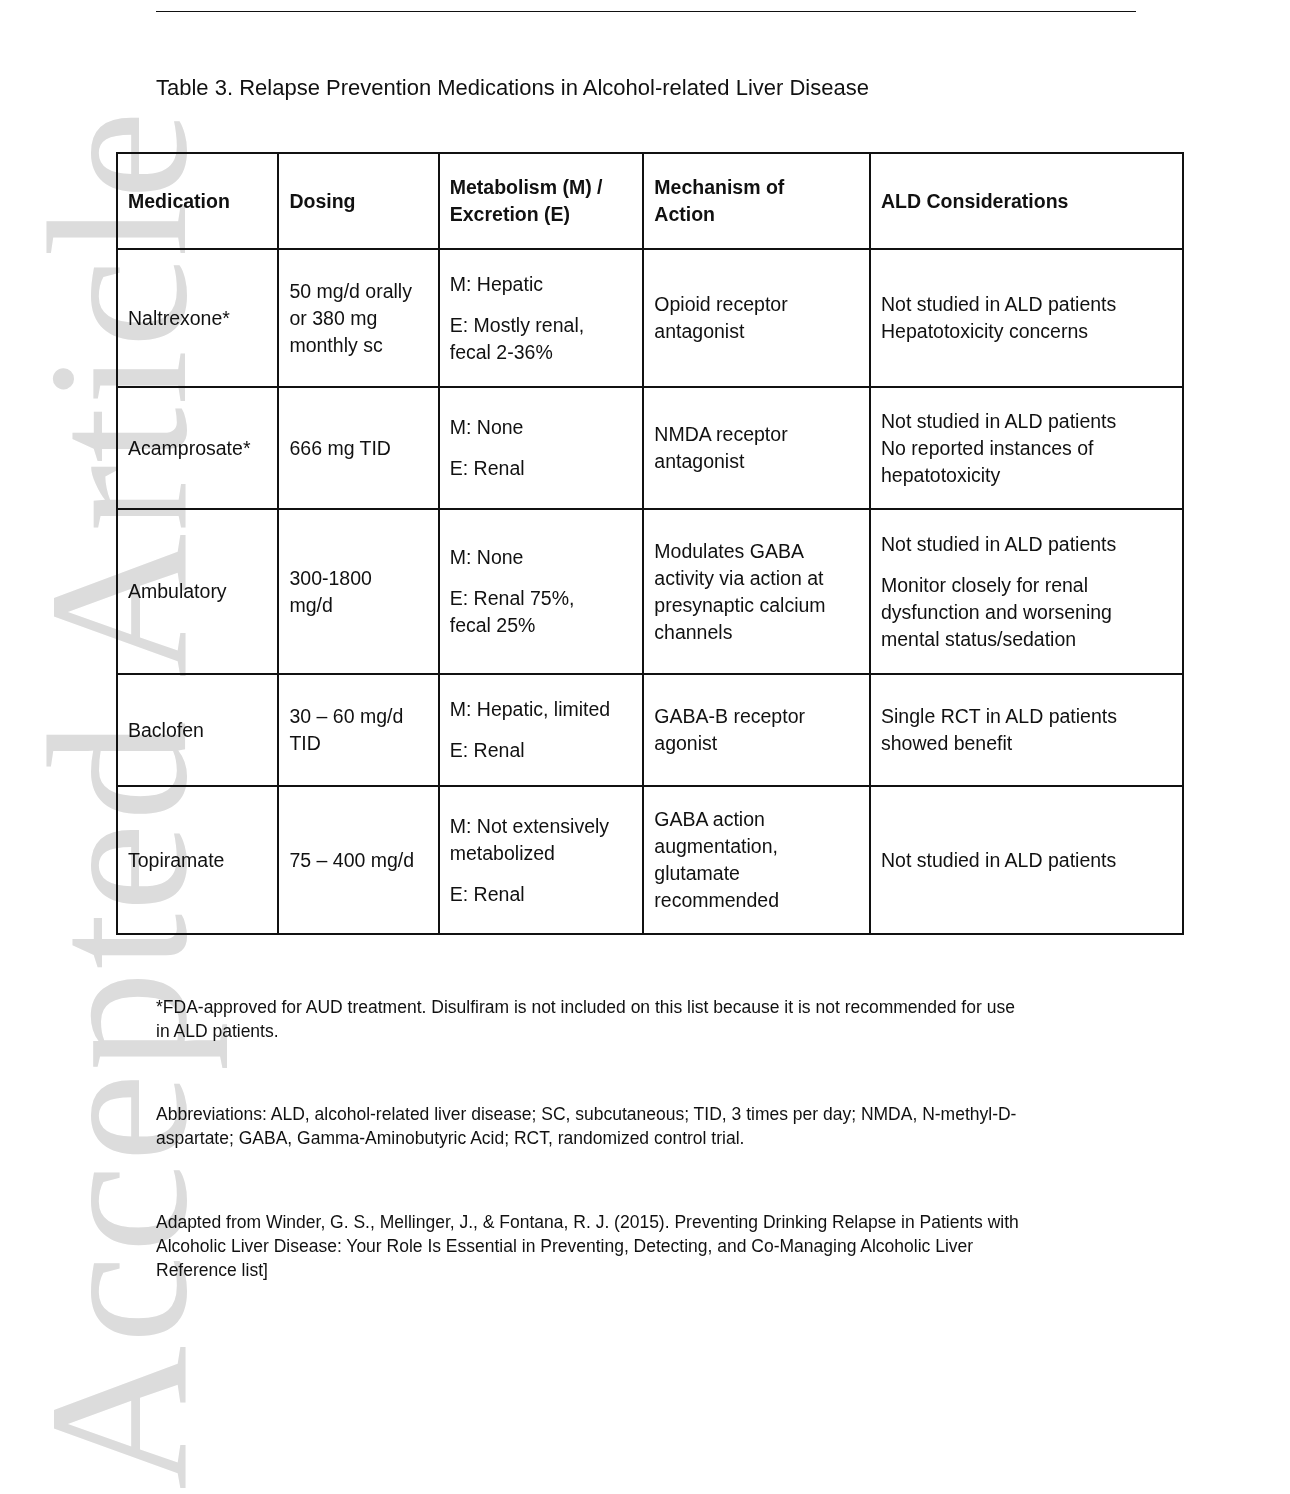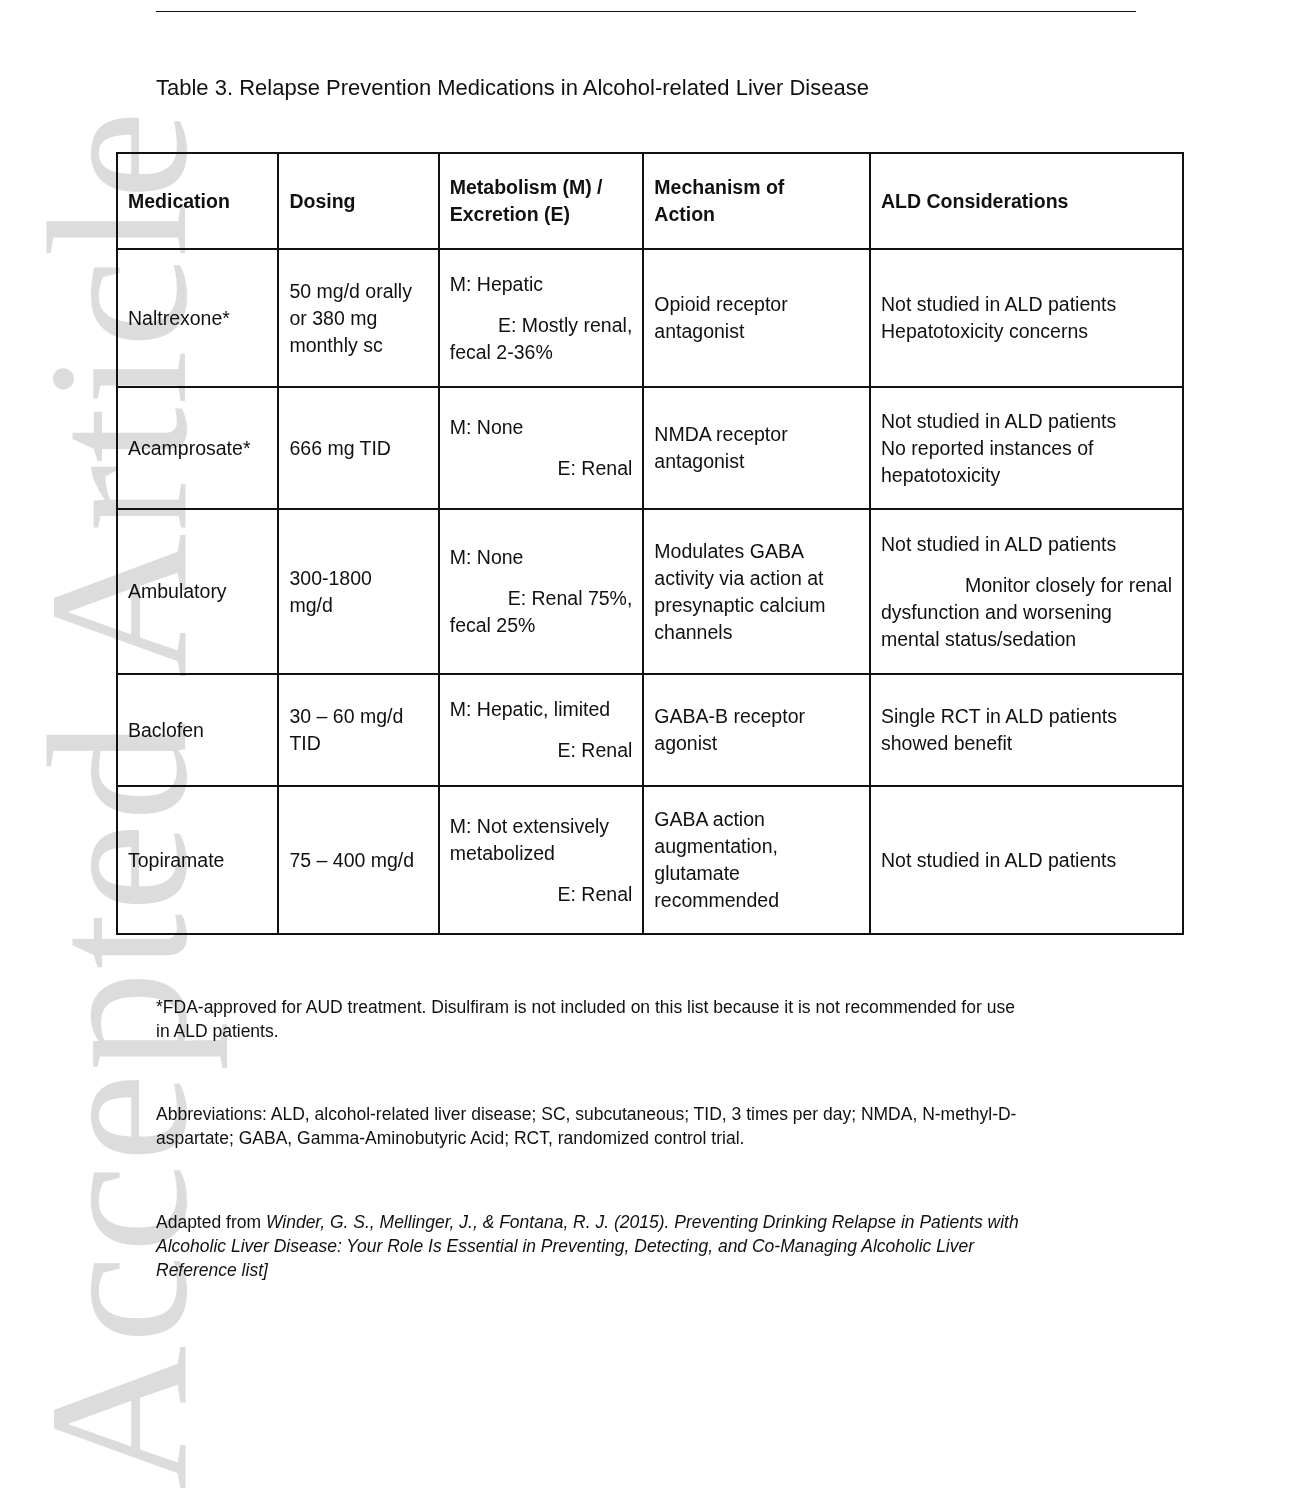--- a/index.html
+++ b/index.html
@@ -31,27 +31,27 @@
       border: 2.5px solid #111; vertical-align: middle; text-align: left;
       padding: 0 10px; font-weight: normal;
     }
     table.meds th { font-weight: bold; height: 94px; }
     .c1 { width: 146px; } .c2 { width: 145px; } .c3 { width: 185px; }
     .c4 { width: 205px; } .c5 { width: 283px; }
     .r1 td { height: 136px; } .r2 td { height: 120px; }
     .r3 td { height: 163px; } .r4 td { height: 110px; }
     .r5 td { height: 146px; }
     .line { display: block; }
-    .gap { margin-top: 14px; text-align: right; }
+    .gap { margin-top: 14px; }
     .note {
       position: absolute; left: 156px; z-index: 1;
       font-size: 17.5px; line-height: 24px; width: 980px;
     }
     .n1 { top: 995px; } .n2 { top: 1102px; } .n3 { top: 1210px; }
-    .cite { font-style: italic; }
+    .cite { }
   </style>
 </head>
 <body>
 
 <div class="watermark">Accepted Article</div>
 <div class="top-rule"></div>
 <div class="title">Table 3. Relapse Prevention Medications in Alcohol-related Liver Disease</div>
 
 <table class="meds">
   <colgroup>

